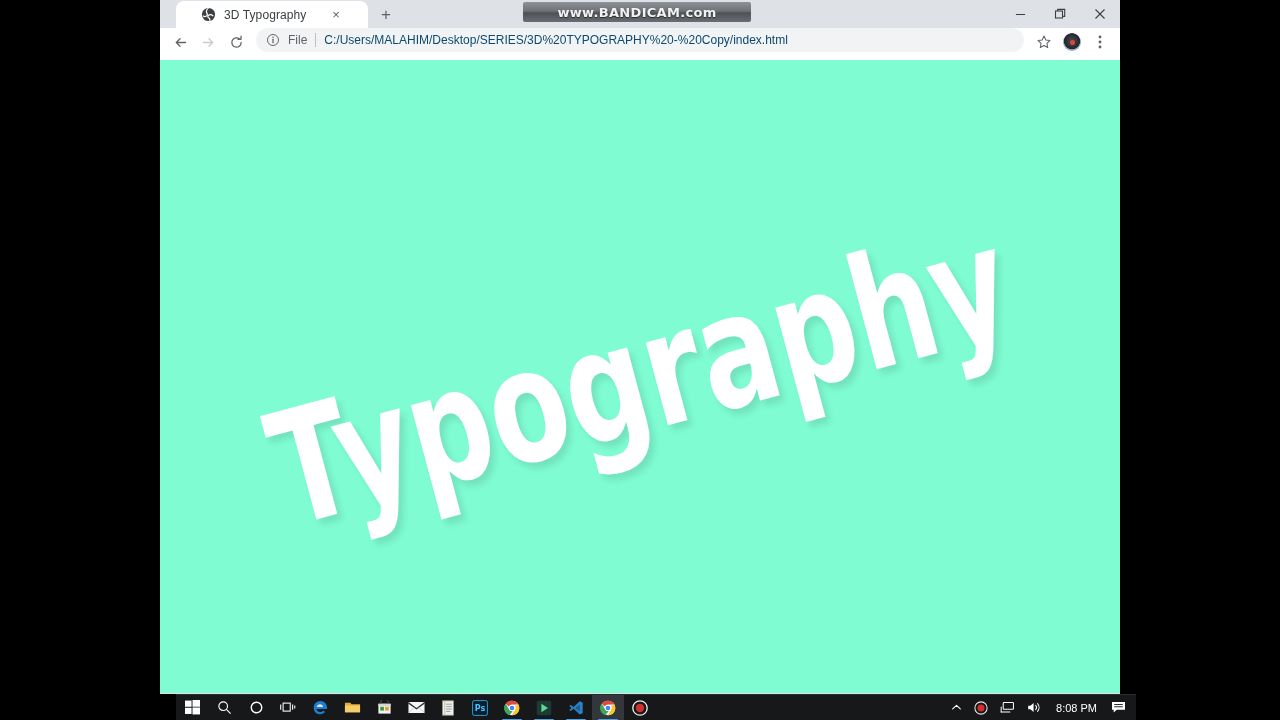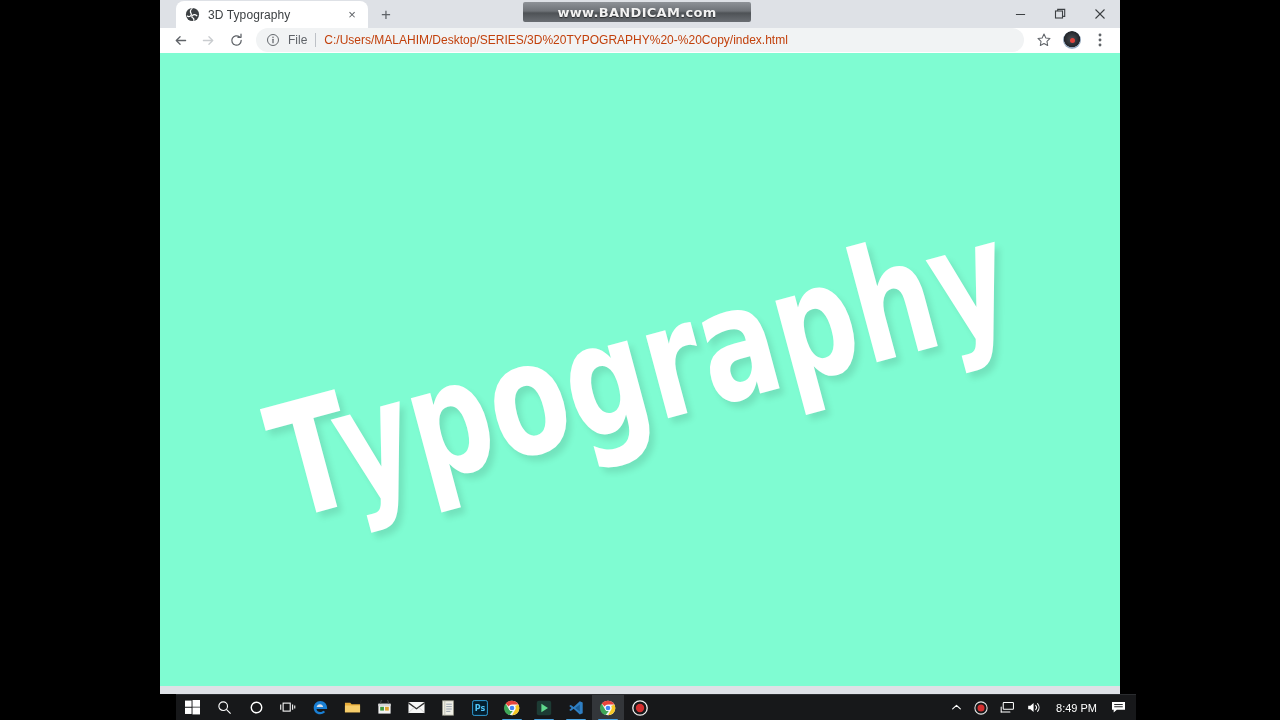--- a/index.html
+++ b/index.html
@@ -29,21 +29,21 @@
     display: flex;
     align-items: flex-end;
   }
   .tab {
     position: relative;
     width: 192px; height: 27px;
     background: #fff;
     border-top-left-radius: 8px;
     border-top-right-radius: 8px;
     display: flex; align-items: center;
-    padding: 0 8px;
+    padding: 0 24px;
     margin-left: 16px;
   }
   .favicon {
     width: 16px; height: 16px;
     flex: 0 0 16px;
     display: flex; align-items: center; justify-content: center;
   }
   .tab-title {
     flex: 1 1 auto;
     margin-left: 8px;
@@ -94,24 +94,23 @@
     font-weight: bold;
     color: #f2f2f2;
     letter-spacing: .3px;
     text-shadow: 0 1px 1px rgba(0,0,0,.55);
     white-space: nowrap;
   }
   #watermark .wm-small { font-size: 13px; }
 
   
   #toolbar {
-    height: 25px;
+    height: 32px;
     background: #fff;
     display: flex;
-    align-items: center;
     padding: 0 6px;
     border-bottom: 1px solid #fff;
   }
   .tbtn {
     width: 28px; height: 28px;
     display: flex; align-items: center; justify-content: center;
     flex: 0 0 28px;
   }
   #omnibox {
     flex: 1 1 auto;
@@ -127,21 +126,21 @@
   #omnibox .scheme {
     font-size: 12px; color: #5f6368;
     margin-left: 6px; flex: 0 0 auto;
   }
   #omnibox .divider {
     width: 1px; height: 14px;
     background: #bdc1c6;
     margin: 0 8px; flex: 0 0 1px;
   }
   #omnibox .url {
-    font-size: 12px; color: #c2410c;
+    font-size: 12px; color: #0c4a6e;
     white-space: nowrap; overflow: hidden; text-overflow: ellipsis;
     flex: 1 1 auto; min-width: 0;
   }
   .avatar {
     width: 18px; height: 18px; border-radius: 50%;
     background: radial-gradient(circle at 50% 45%, #4a4f55 0%, #23262a 58%, #8fa3b8 62%, #c9d6e2 100%);
     position: relative;
   }
   .avatar::after {
     content: ""; position: absolute;
@@ -458,21 +457,21 @@
           <path d="M1.2 11.8h9.4" stroke="#fff" stroke-width="1.1" stroke-linecap="round"></path>
           <path d="M1.2 11.8V6.4" stroke="#fff" stroke-width="1.1" stroke-linecap="round"></path>
         </svg>
       </div>
       <div class="tray-item">
         <svg width="15" height="13" viewBox="0 0 16 14">
           <path d="M1.2 5h2.4L7 2.1v9.8L3.6 9H1.2z" fill="#fff"></path>
           <path d="M9.2 4.6a3.6 3.6 0 0 1 0 4.8M11.3 2.8a6.4 6.4 0 0 1 0 8.4" fill="none" stroke="#fff" stroke-width="1.1" stroke-linecap="round"></path>
         </svg>
       </div>
-      <div id="clock">8:49 PM</div>
+      <div id="clock">8:08 PM</div>
       <div class="tray-item">
         <svg width="15" height="13" viewBox="0 0 16 14">
           <path d="M1 1.2h14v8.2H6.2L2.8 12.4V9.4H1z" fill="#fff"></path>
           <g stroke="#17181a" stroke-width="1">
             <line x1="3.4" y1="3.8" x2="12.6" y2="3.8"></line>
             <line x1="3.4" y1="6.2" x2="12.6" y2="6.2"></line>
           </g>
         </svg>
       </div>
     </div>

